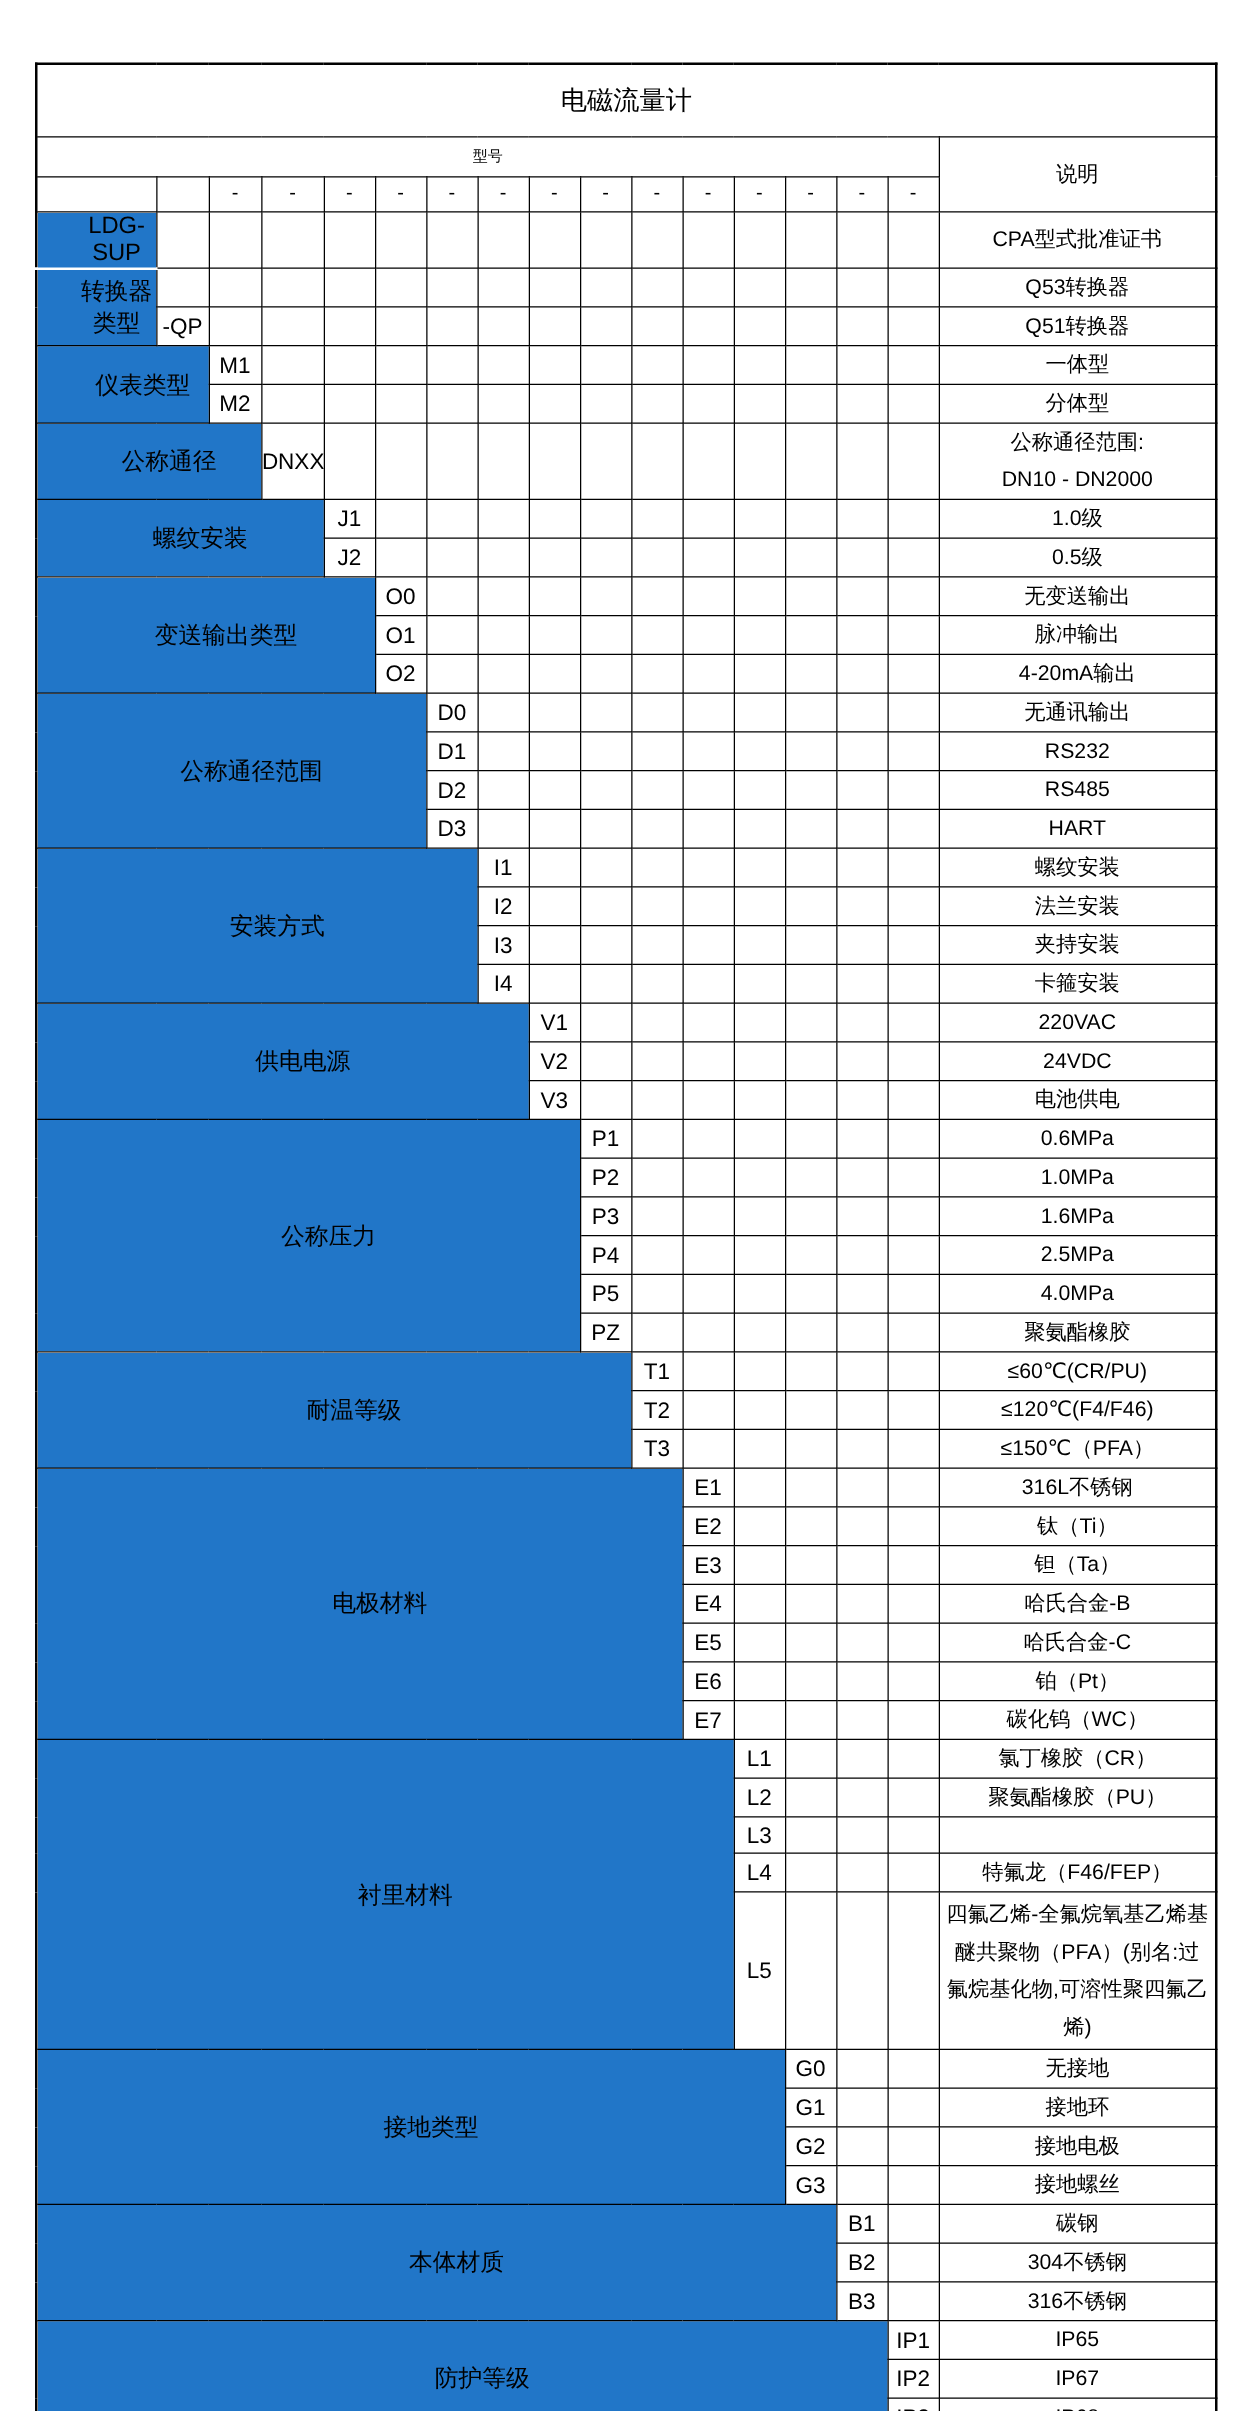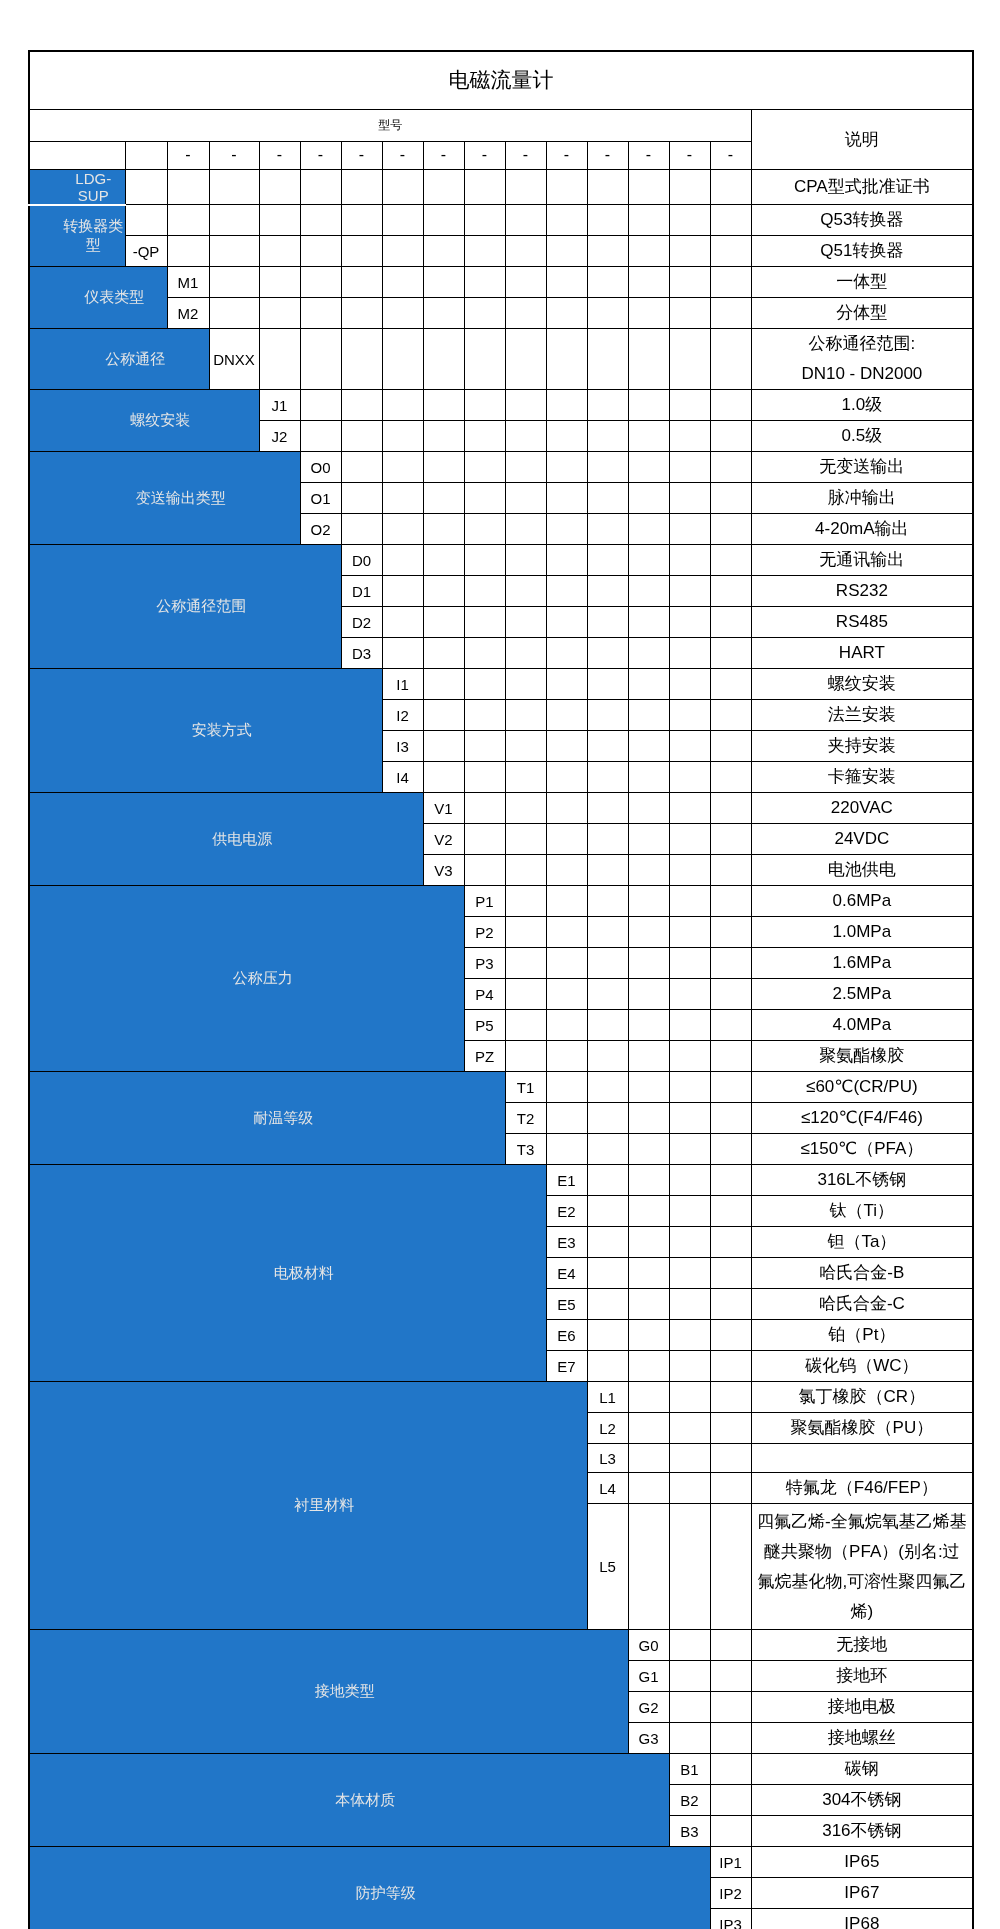--- a/index.html
+++ b/index.html
@@ -17,23 +17,23 @@
   tr.r  {height:29.4px;}
   tr.r-title{height:58px;}
   tr.r-model{height:32px;}
   tr.r-dash {height:28px;}
   tr.r-dn   {height:60px;}
   tr.r-l5   {height:126px;}
   td.title-cell{font-size:21px;font-family:Liberation Mono, monospace;}
   td.model-cell{font-size:12px;}
   td.desc-head {font-size:17px;}
   td.dash{font-size:16px;}
-  td.cat{background:var(--blue);color:#e5e5e5;font-size:15px;padding-left:32px;}
+  td.cat{background:var(--blue);color:#000000;font-size:19px;padding-left:32px;}
   td.cat-ldg{border-bottom:2px solid #fff;}
-  td.c{font-size:15px;}
+  td.c{font-size:18px;}
   td.d{line-height:30px;white-space:pre-line;padding:0 5px;word-break:break-all;margin-left:32px;}
 </style>
 </head>
 <body>
 
 <div class="tbl-wrap">
 <table>
   <colgroup>
     <col style="width:96px">
         <col style="width:42px">

